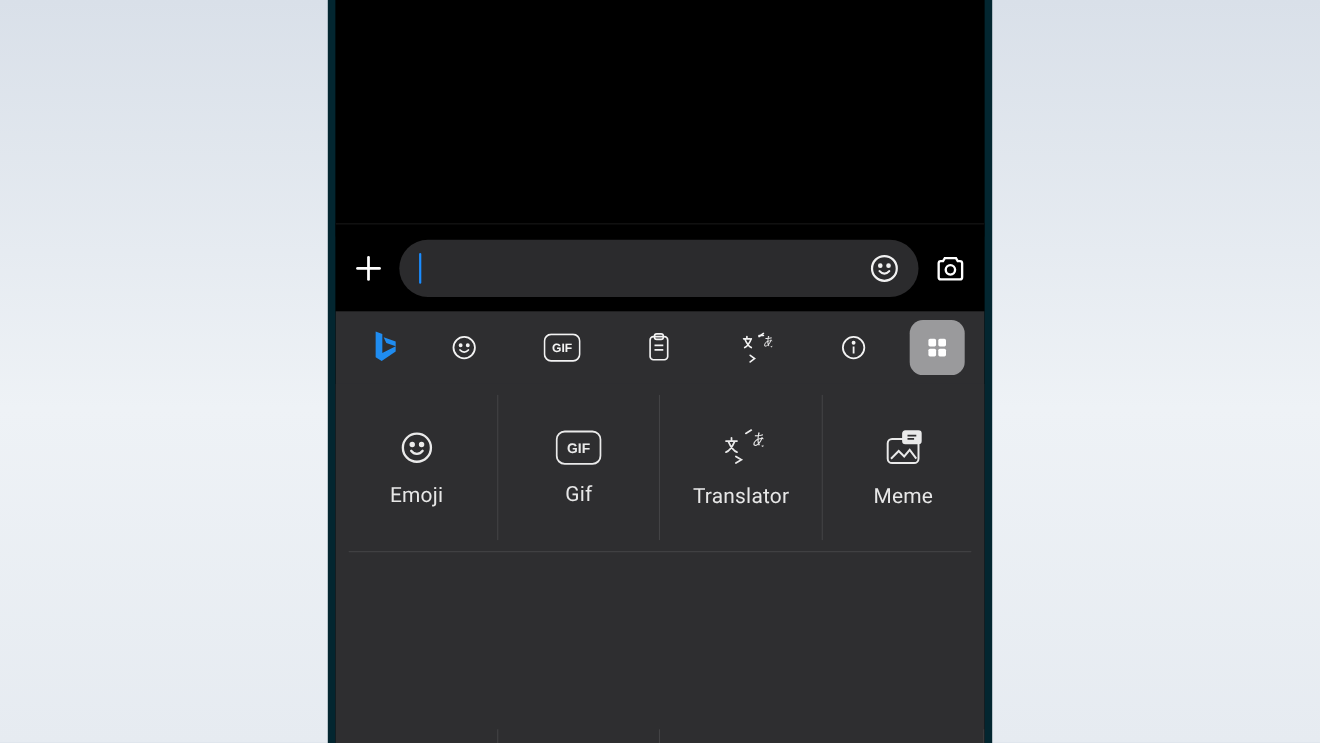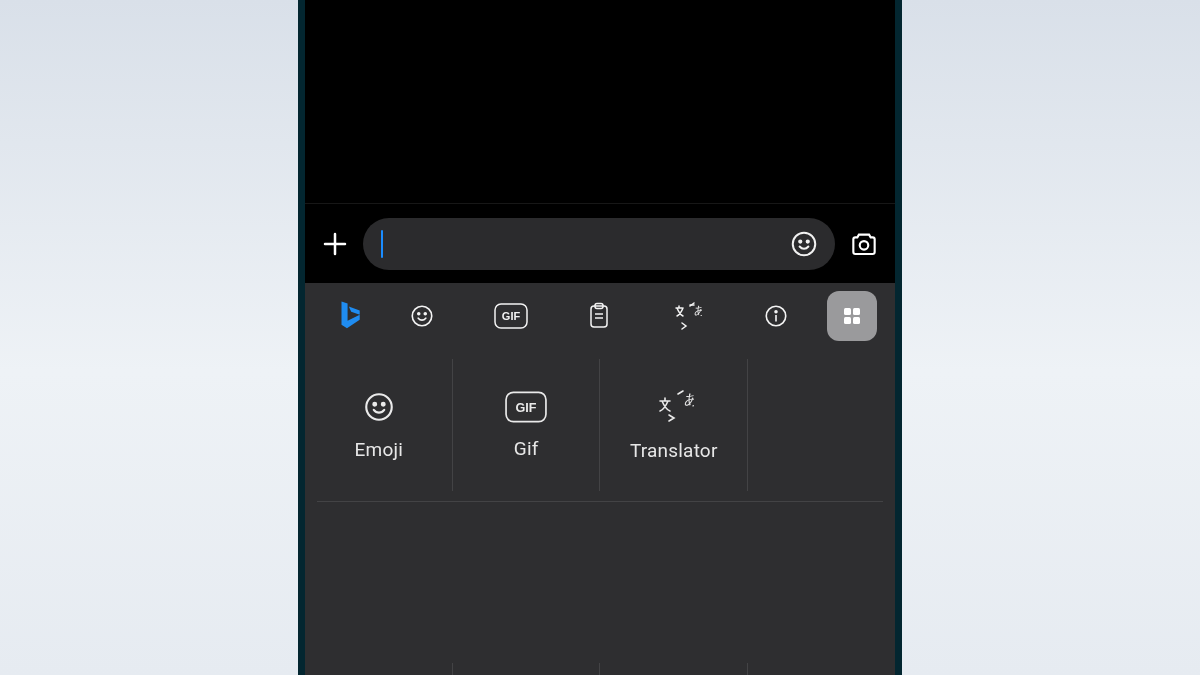--- a/index.html
+++ b/index.html
@@ -256,20 +256,30 @@
         </div>
         <div class="cell">
           <svg width="40" height="36" viewBox="0 0 40 36" fill="none" stroke="#eaeaea" stroke-width="1.6" stroke-linecap="round">
             <path d="M6 12 h10 M11 9 v3 M8 12 c3 7 5 9 8 10 M14 12 c-3 7-5 9-8 10"></path>
             <text x="30" y="15" font-size="14" fill="#eaeaea" stroke="none" font-family="Arial">あ</text>
             <path d="M24 5 l5 -3"></path>
             <path d="M15 30 l5 3 l-5 3" transform="translate(0,-4)"></path>
           </svg>
           <span class="cell-label">Translator</span>
         </div>
+        <div class="cell">
+          <svg width="40" height="36" viewBox="0 0 40 36" fill="none" stroke="#eaeaea" stroke-width="1.8">
+            <rect x="6" y="10" width="28" height="22" rx="4"></rect>
+            <path d="M9 28 l7 -7 l5 5 l5 -6 l6 8"></path>
+            <rect x="20" y="3" width="16" height="11" rx="2" fill="#eaeaea"></rect>
+            <line x1="24" y1="7" x2="32" y2="7" stroke="#2e2e30" stroke-width="1.6"></line>
+            <line x1="24" y1="10" x2="30" y2="10" stroke="#2e2e30" stroke-width="1.6"></line>
+          </svg>
+          <span class="cell-label">Meme</span>
+        </div>
 
         <div class="grid-row-sep"></div>
 
         <div class="cell">
           
           
           
         </div>
         <div class="cell">
           

